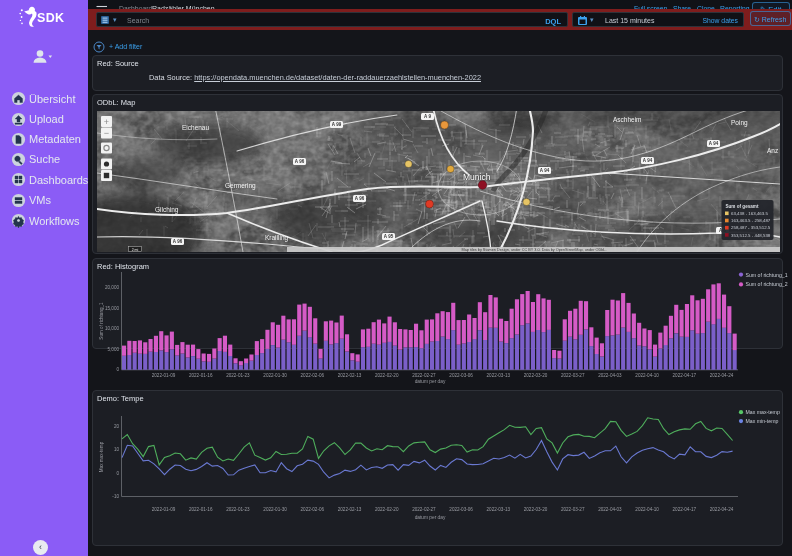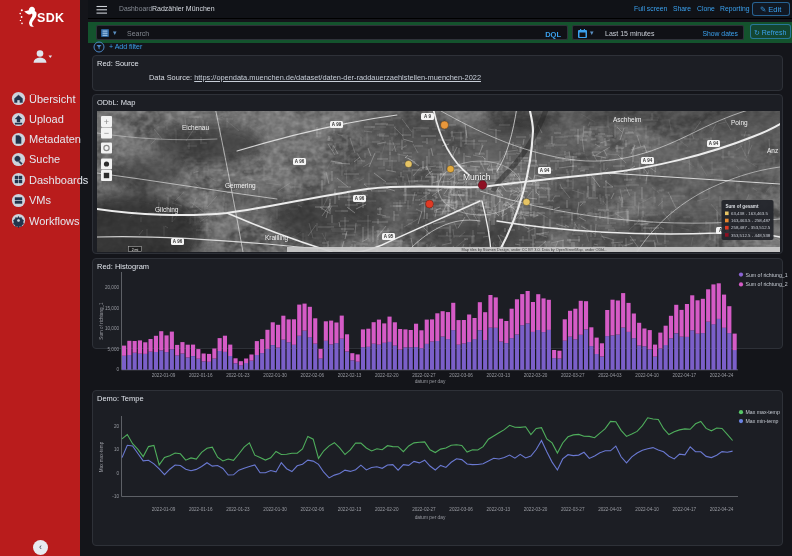--- a/index.html
+++ b/index.html
@@ -1,18 +1,18 @@
 <!DOCTYPE html>
 <html><head><meta charset="utf-8"><style>
 * { margin:0; padding:0; box-sizing:border-box; }
 html,body { width:792px; height:556px; background:#14151a; font-family:"Liberation Sans",sans-serif; overflow:hidden; }
-.sidebar { position:absolute; left:0; top:0; width:80px; height:556px; background:#b91c1c; z-index:5; }
+.sidebar { position:absolute; left:0; top:0; width:88px; height:556px; background:#8b5cf6; z-index:5; }
 .main { position:absolute; left:88px; top:0; width:704px; height:556px; background:#14151a; }
 .topbar { position:absolute; left:0; top:0; width:704px; height:19px; background:#101217; border-bottom:1px solid #000; }
-.querybar { position:absolute; left:0; top:22px; width:704px; height:21px; background:#14532d; }
+.querybar { position:absolute; left:0; top:9px; width:704px; height:21px; background:#7f1d1d; }
 .filterbar { position:absolute; left:0; top:40px; width:704px; height:14px; }
 .panel { position:absolute; left:4px; width:691px; background:#1c1e24; border:1px solid #2e3138; border-radius:4px; }
 .ptitle { position:absolute; left:4px; top:3px; font-size:7.5px; font-weight:normal; color:#dfe3ea; letter-spacing:0; }
 .navitem { position:absolute; left:10.5px; color:#e3e8ef; font-size:11px; display:flex; align-items:center; }
 .navitem svg { margin-right:3.5px; }
 </style></head>
 <body>
 <div class="sidebar">
   <svg width="88" height="556" style="position:absolute;left:0;top:0">
 

